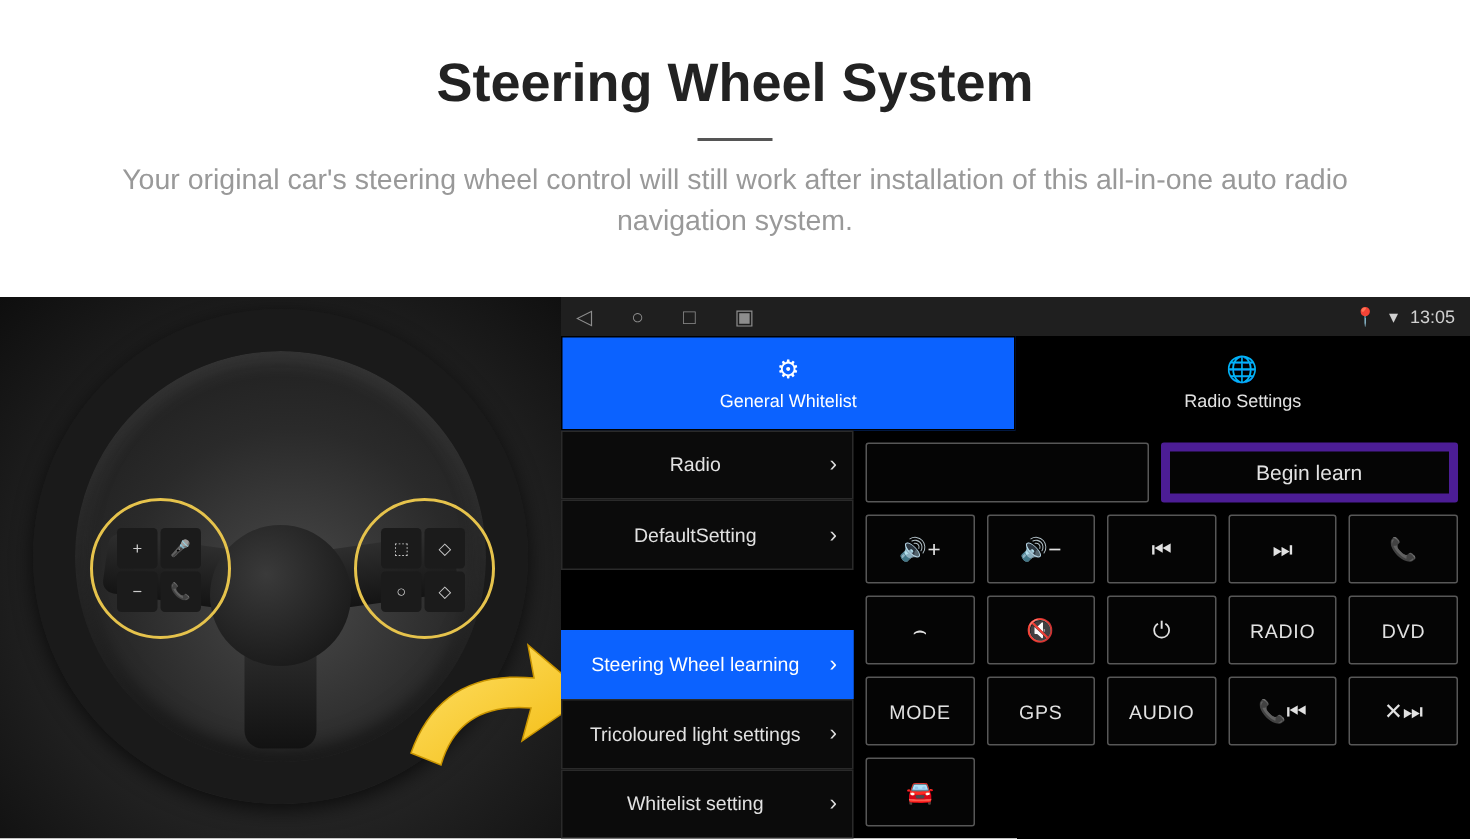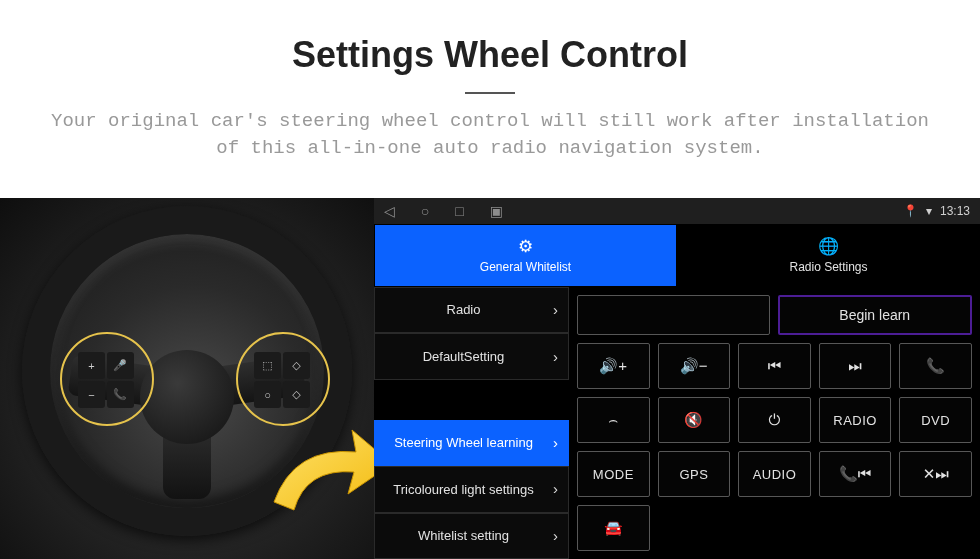--- a/index.html
+++ b/index.html
@@ -7,21 +7,21 @@
     width: 980px;
     height: 559px;
     font-family: Arial, Helvetica, sans-serif;
     background: #fff;
     overflow: hidden;
     position: relative;
   }
   .header { text-align: center; padding: 34px 0 12px; }
   .title { font-size: 36px; font-weight: bold; color: #222; }
   .divider { width: 50px; height: 2px; background: #555; margin: 16px auto 14px; }
-  .subtitle { font-size: 19px; color: #999; line-height: 1.4; padding: 0 40px; font-family: Liberation Mono, monospace; }
+  .subtitle { font-size: 19px; color: #999; line-height: 1.4; padding: 0 40px; }
   .main { position: absolute; left: 0; top: 198px; width: 980px; height: 361px; display: flex; }
   .photo-side { width: 374px; height: 100%; background: radial-gradient(circle at 52% 55%, #4a4a4a 0%, #2a2a2a 40%, #0e0e0e 100%); position: relative; overflow: hidden; }
   .wheel { position: absolute; left: 50%; top: 48%; transform: translate(-50%,-50%); width: 330px; height: 330px; border-radius: 50%; border: 28px solid #1a1a1a; box-shadow: inset 0 6px 14px rgba(255,255,255,.12), inset 0 -6px 14px rgba(0,0,0,.6), 0 4px 14px rgba(0,0,0,.7); }
   .hub { position: absolute; left: 50%; top: 55%; transform: translate(-50%,-50%); width: 94px; height: 94px; background: radial-gradient(circle at 40% 35%, #3a3a3a, #111); border-radius: 50%; }
   .spoke-l, .spoke-r { position: absolute; top: 50%; width: 90px; height: 40px; background: linear-gradient(#2e2e2e,#141414); }
   .spoke-l { left: 70px; transform: translateY(-18px) rotate(8deg); border-radius: 8px 0 0 8px; }
   .spoke-r { right: 70px; transform: translateY(-18px) rotate(-8deg); border-radius: 0 8px 8px 0; }
   .spoke-b { position: absolute; left: 50%; bottom: 60px; transform: translateX(-50%); width: 48px; height: 70px; background: linear-gradient(#2c2c2c,#121212); border-radius: 0 0 12px 12px; }
   .circle-hl { position: absolute; width: 94px; height: 94px; border: 2px solid #e6c34c; border-radius: 50%; }
   .circle-hl.left { left: 60px; top: 134px; }
@@ -43,30 +43,30 @@
   .tab .tlabel { font-size:12px; }
   .content { flex:1; display:flex;justify-content:center; }
   .menu { width: 195px; display:flex; flex-direction:column; }
   .menu-item { flex:1; display:flex; align-items:center; justify-content:center; position:relative; border:1px solid #2a2a2a; background:#0b0b0b; font-size:13px; padding: 0 26px 0 10px; text-align:center; line-height:1.2; }
   .menu-item.active { background:#0b62ff; color:#fff; border-color:#0b62ff;margin-top:40px; }
   .menu-item .chev { position:absolute; right:10px; font-size:15px; color:#ddd;}
   .menu-item.active .chev { color:#fff; }
   .panel { flex:1; padding: 8px; display:flex; flex-direction:column; gap:8px; }
   .row-top { display:flex; gap:8px; }
   .row-top .blank { flex:1; height:40px; border:1px solid #575757; border-radius:2px; background:#050505;}
-  .row-top .begin { flex:1; height:40px; border:2px solid #4c1d95; border-radius:2px; background:#050505; display:flex; align-items:center; justify-content:center; font-size:14px; }
+  .row-top .begin { flex:1; height:40px; border:6px solid #4c1d95; border-radius:2px; background:#050505; display:flex; align-items:center; justify-content:center; font-size:14px; }
   .grid { display:grid; grid-template-columns: repeat(5,1fr); gap:8px; }
   .gbtn { height:46px; border:1px solid #575757; border-radius:2px; background:#050505; display:flex; align-items:center; justify-content:center; font-size:15px; font-weight:500; }
   .gbtn.txt { font-size:13px; letter-spacing:.5px; }
 </style>
 </head>
 <body>
 
 <div class="header">
-  <h1 class="title">Settings Wheel Control</h1>
+  <h1 class="title">Steering Wheel System</h1>
   <div class="divider"></div>
   <p class="subtitle">Your original car's steering wheel control will still work after installation of this all-in-one auto radio navigation system.</p>
 </div>
 
 <div class="main">
 
   <div class="photo-side">
     <div class="wheel"></div>
     <div class="spoke-l"></div>
     <div class="spoke-r"></div>
@@ -103,21 +103,21 @@
     <div class="statusbar">
       <div class="navicons">
         <span>◁</span>
         <span>○</span>
         <span>□</span>
         <span>▣</span>
       </div>
       <div class="right">
         <span>📍</span>
         <span>▾</span>
-        <span>13:13</span>
+        <span>13:05</span>
       </div>
     </div>
 
     <div class="tabbar">
       <div class="tab active">
         <span class="ticon">⚙</span>
         <span class="tlabel">General Whitelist</span>
       </div>
       <div class="tab">
         <span class="ticon">🌐</span>

